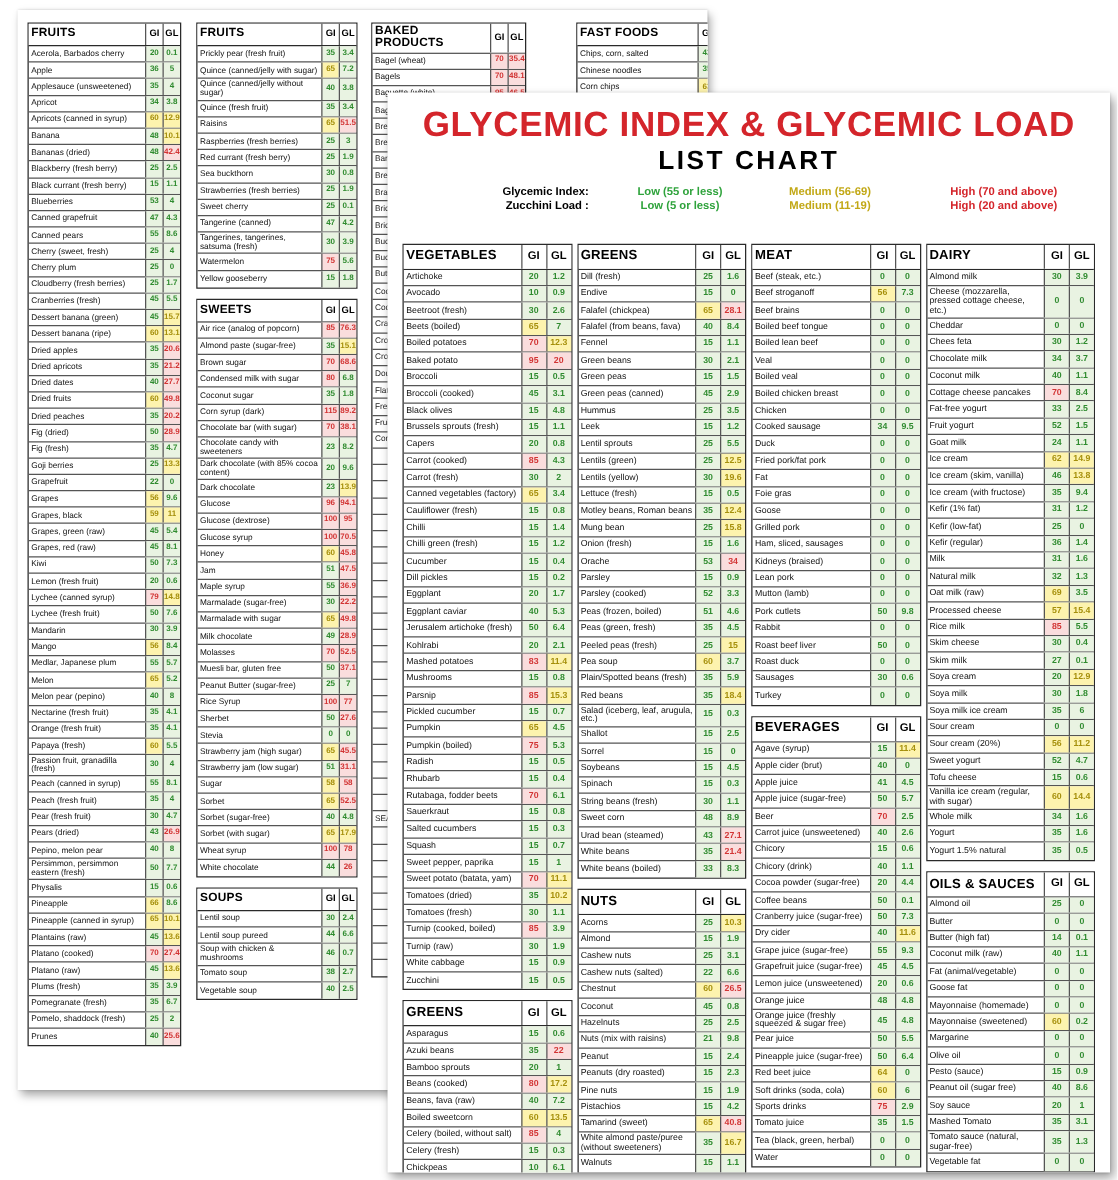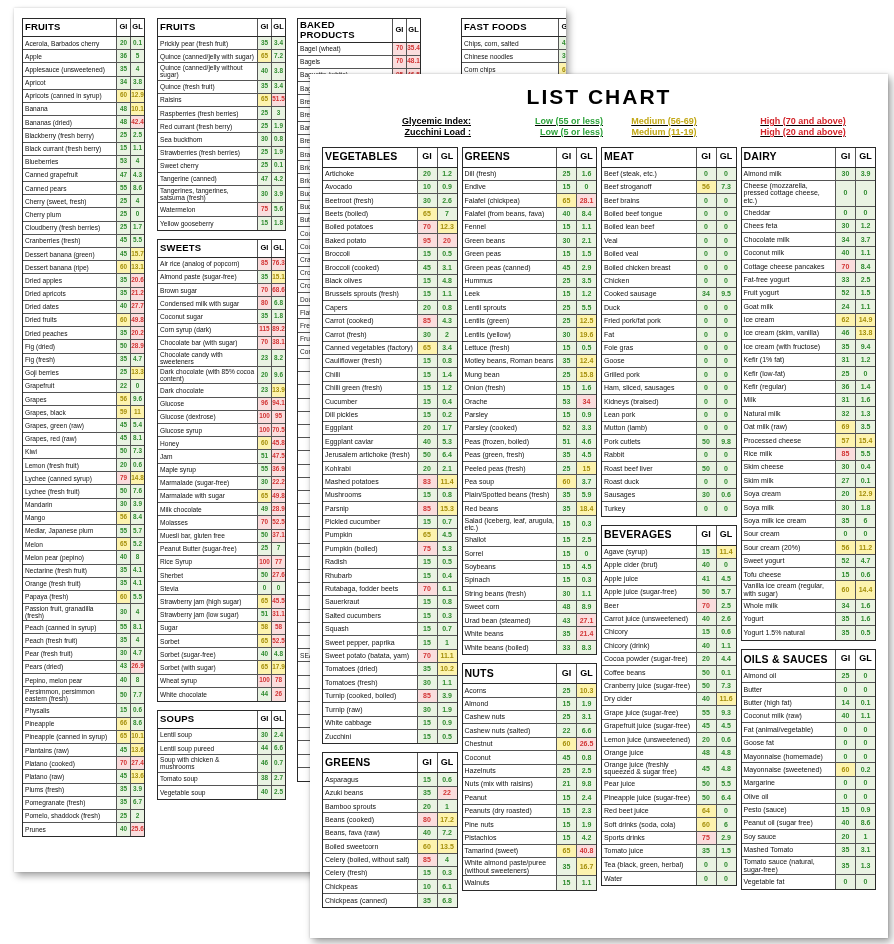--- a/index.html
+++ b/index.html
@@ -39,24 +39,24 @@
   #bcol1 { left:8px;   width:123px; }
   #bcol2 { left:143px; width:129px; }
   #bcol3 { left:283px; width:124px; }
   #bcol4 { left:416px; width:126px;margin-left:31px; }
   .frag .cell.name { color:#222; white-space:nowrap; overflow:hidden; }
 
   
   .fp-head { text-align:center; padding-top:10px; }
   .fp-title { color:#d4252b; font-size:28px; font-weight:800; letter-spacing:0.5px; }
   .fp-sub { color:#000000; font-size:21px; font-weight:700; letter-spacing:2px; margin-top:1px; }
-  .legend { display:grid; grid-template-columns: 168px 118px 122px 156px; margin:7px auto 0 auto; width:564px;text-decoration:underline; }
+  .legend { display:grid; grid-template-columns: 168px 118px 122px 156px; margin:7px auto 16px auto; width:564px; }
   .legend .lcell { font-size:9px; font-weight:700; line-height:1.25; }
   .legend .lbl { text-align:right; padding-right:14px; color:#000; }
-  .lg-low { color:#2fa33c;text-align:right; }
+  .lg-low { color:#2fa33c; }
   .lg-med { color:#c2a816; }
   .lg-high { color:#d4252b; }
 
   .fp-cols { display:flex; gap:4px; padding:8px 12px 0 12px; }
   .fcol { width:136px; }
   .fp .row { min-height:13.4px; }
   .fp .hdr { min-height:20px; }
   .fp .cell { font-size:7px; }
   .fp .hdr .cell.name { font-size:10.5px; letter-spacing:0.2px; }
   .fp .hdr .cell.gi, .fp .hdr .cell.gl { font-size:9px; }
@@ -970,20 +970,21 @@
             <div class="cell name">Corn chips</div>
             <div class="cell gi y">63</div>
             <div class="cell gl r">28.8</div>
           </div>
         </div>
       </div>
   </div>
 
   <div class="page page-front fp">
     <div class="fp-head">
+      <div class="fp-title">GLYCEMIC INDEX &amp; GLYCEMIC LOAD</div>
       <div class="fp-sub">LIST CHART</div>
       <div class="legend">
         <div class="lcell lbl">Glycemic Index:</div>
         <div class="lcell lg-low">Low (55 or less)</div>
         <div class="lcell lg-med">Medium (56-69)</div>
         <div class="lcell lg-high">High (70 and above)</div>
         <div class="lcell lbl">Zucchini Load :</div>
         <div class="lcell lg-low">Low (5 or less)</div>
         <div class="lcell lg-med">Medium (11-19)</div>
         <div class="lcell lg-high">High (20 and above)</div>

